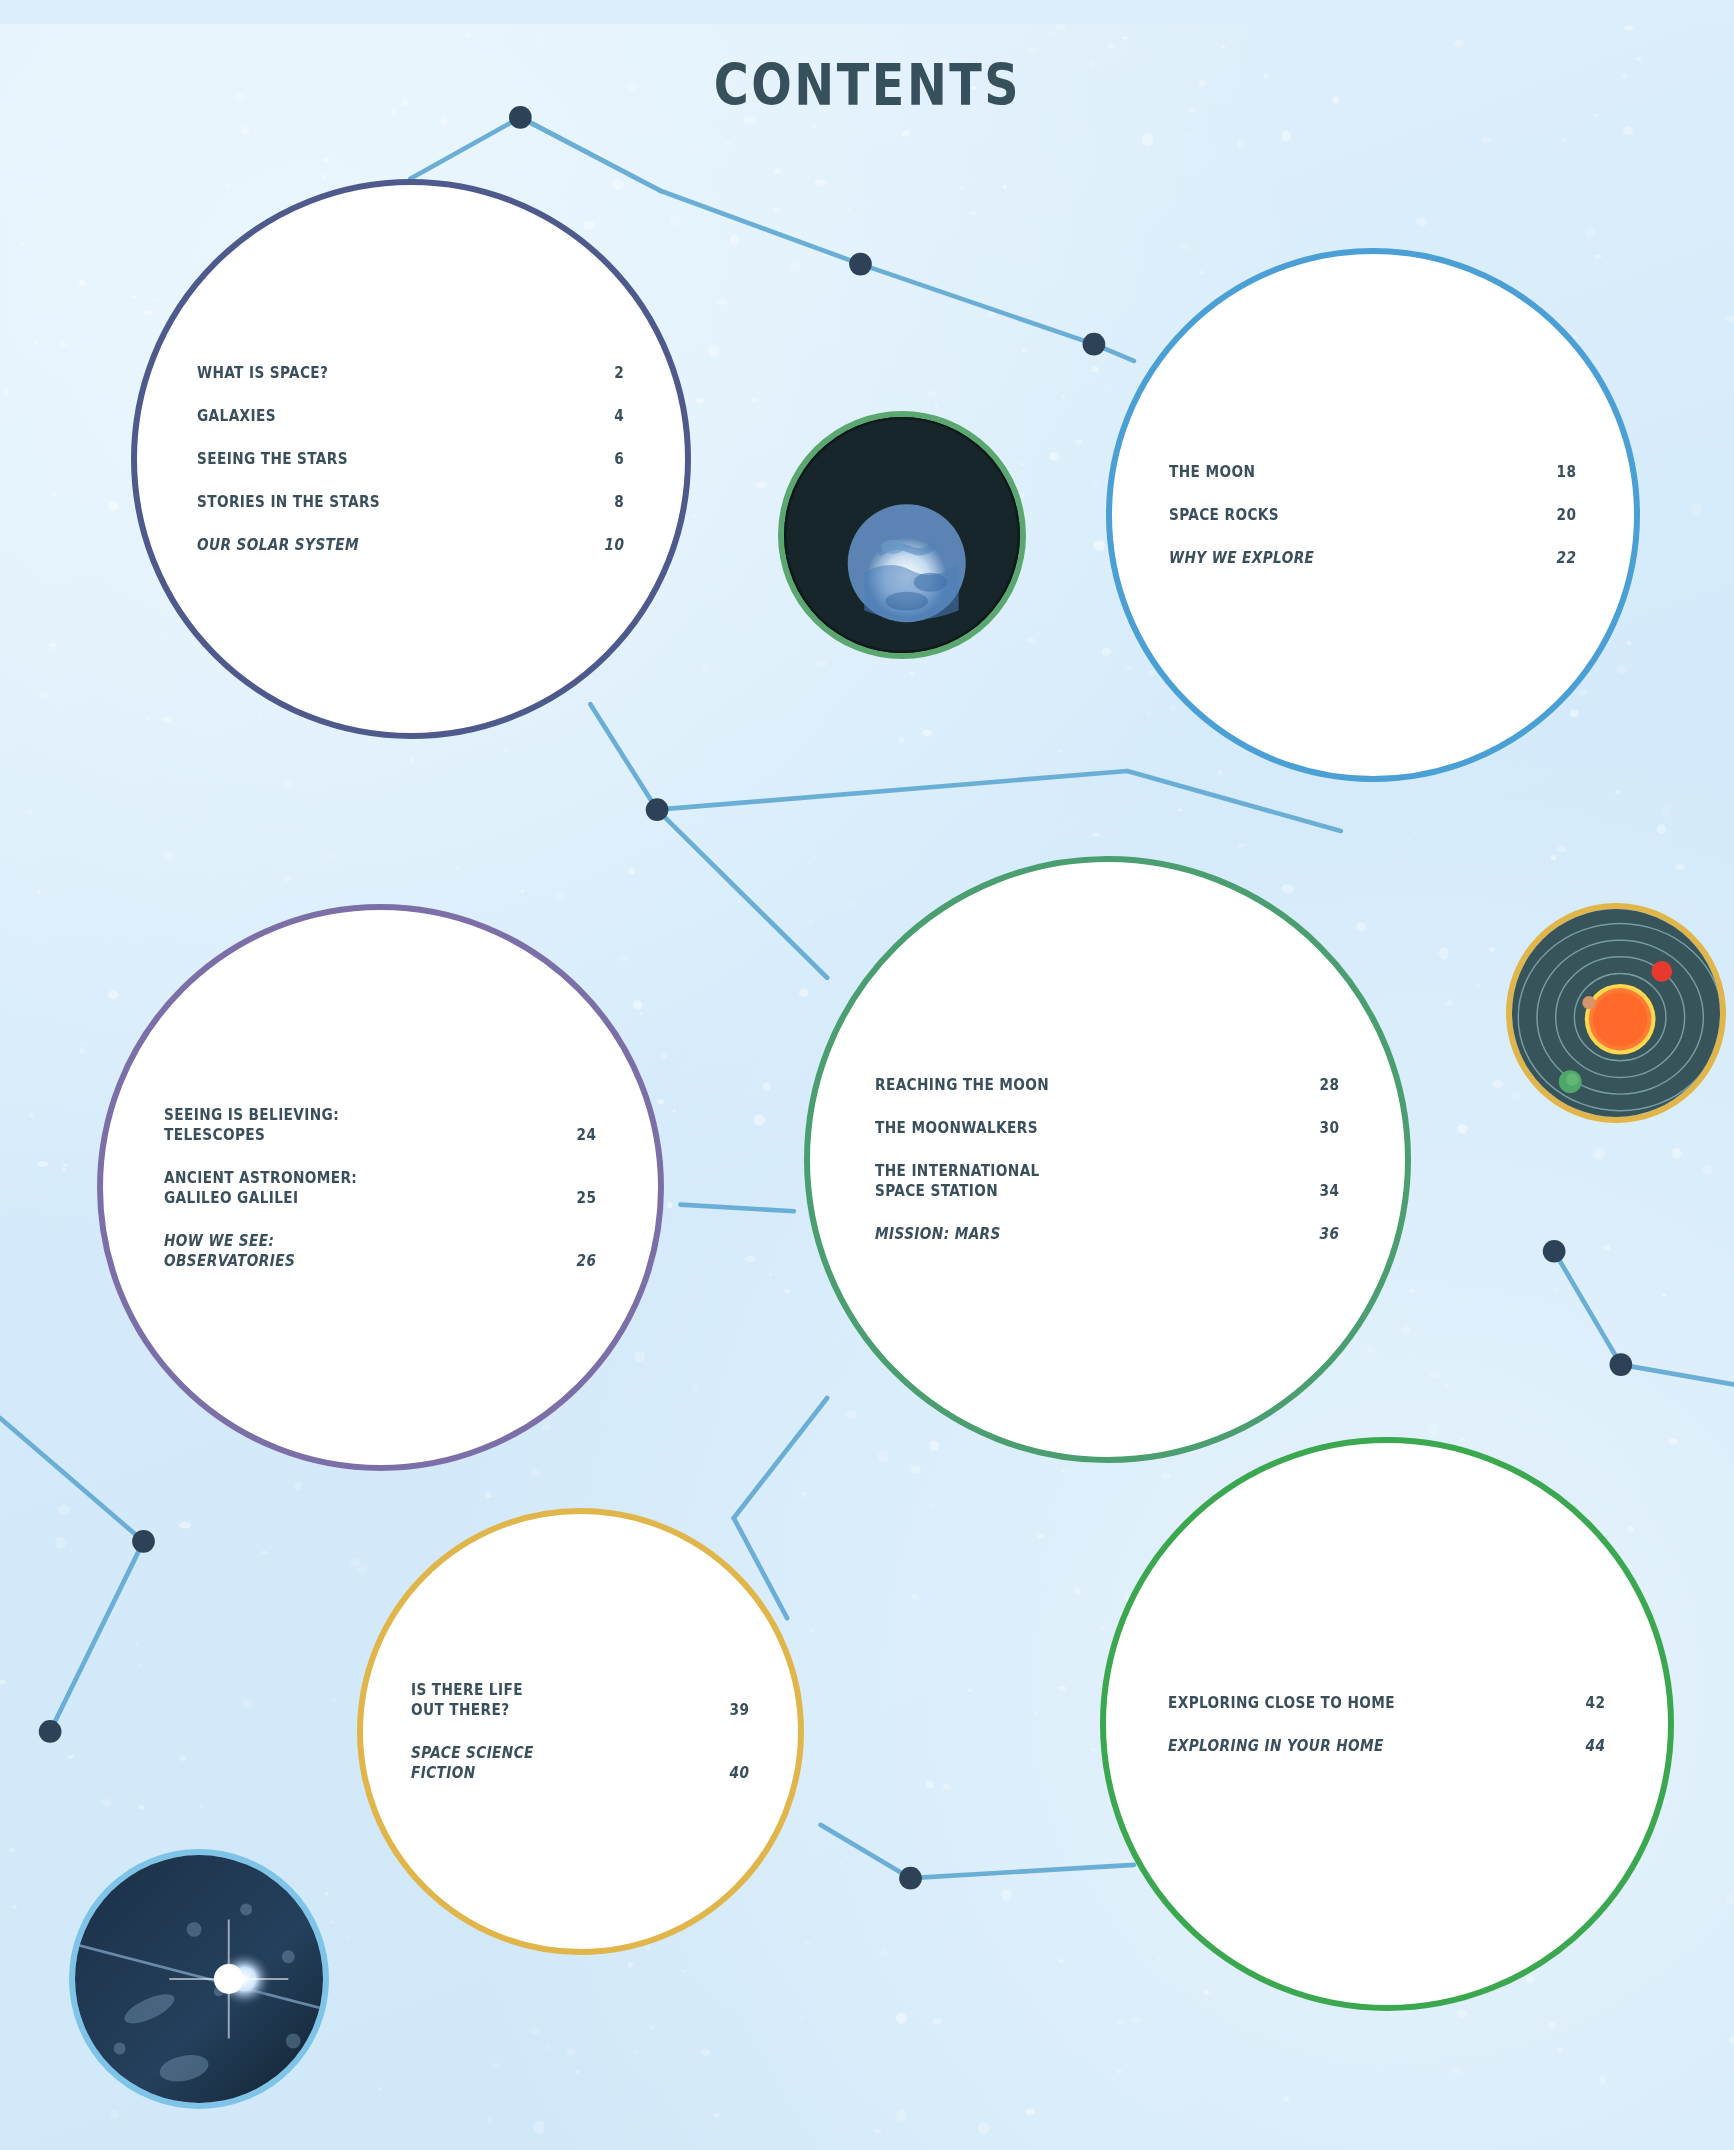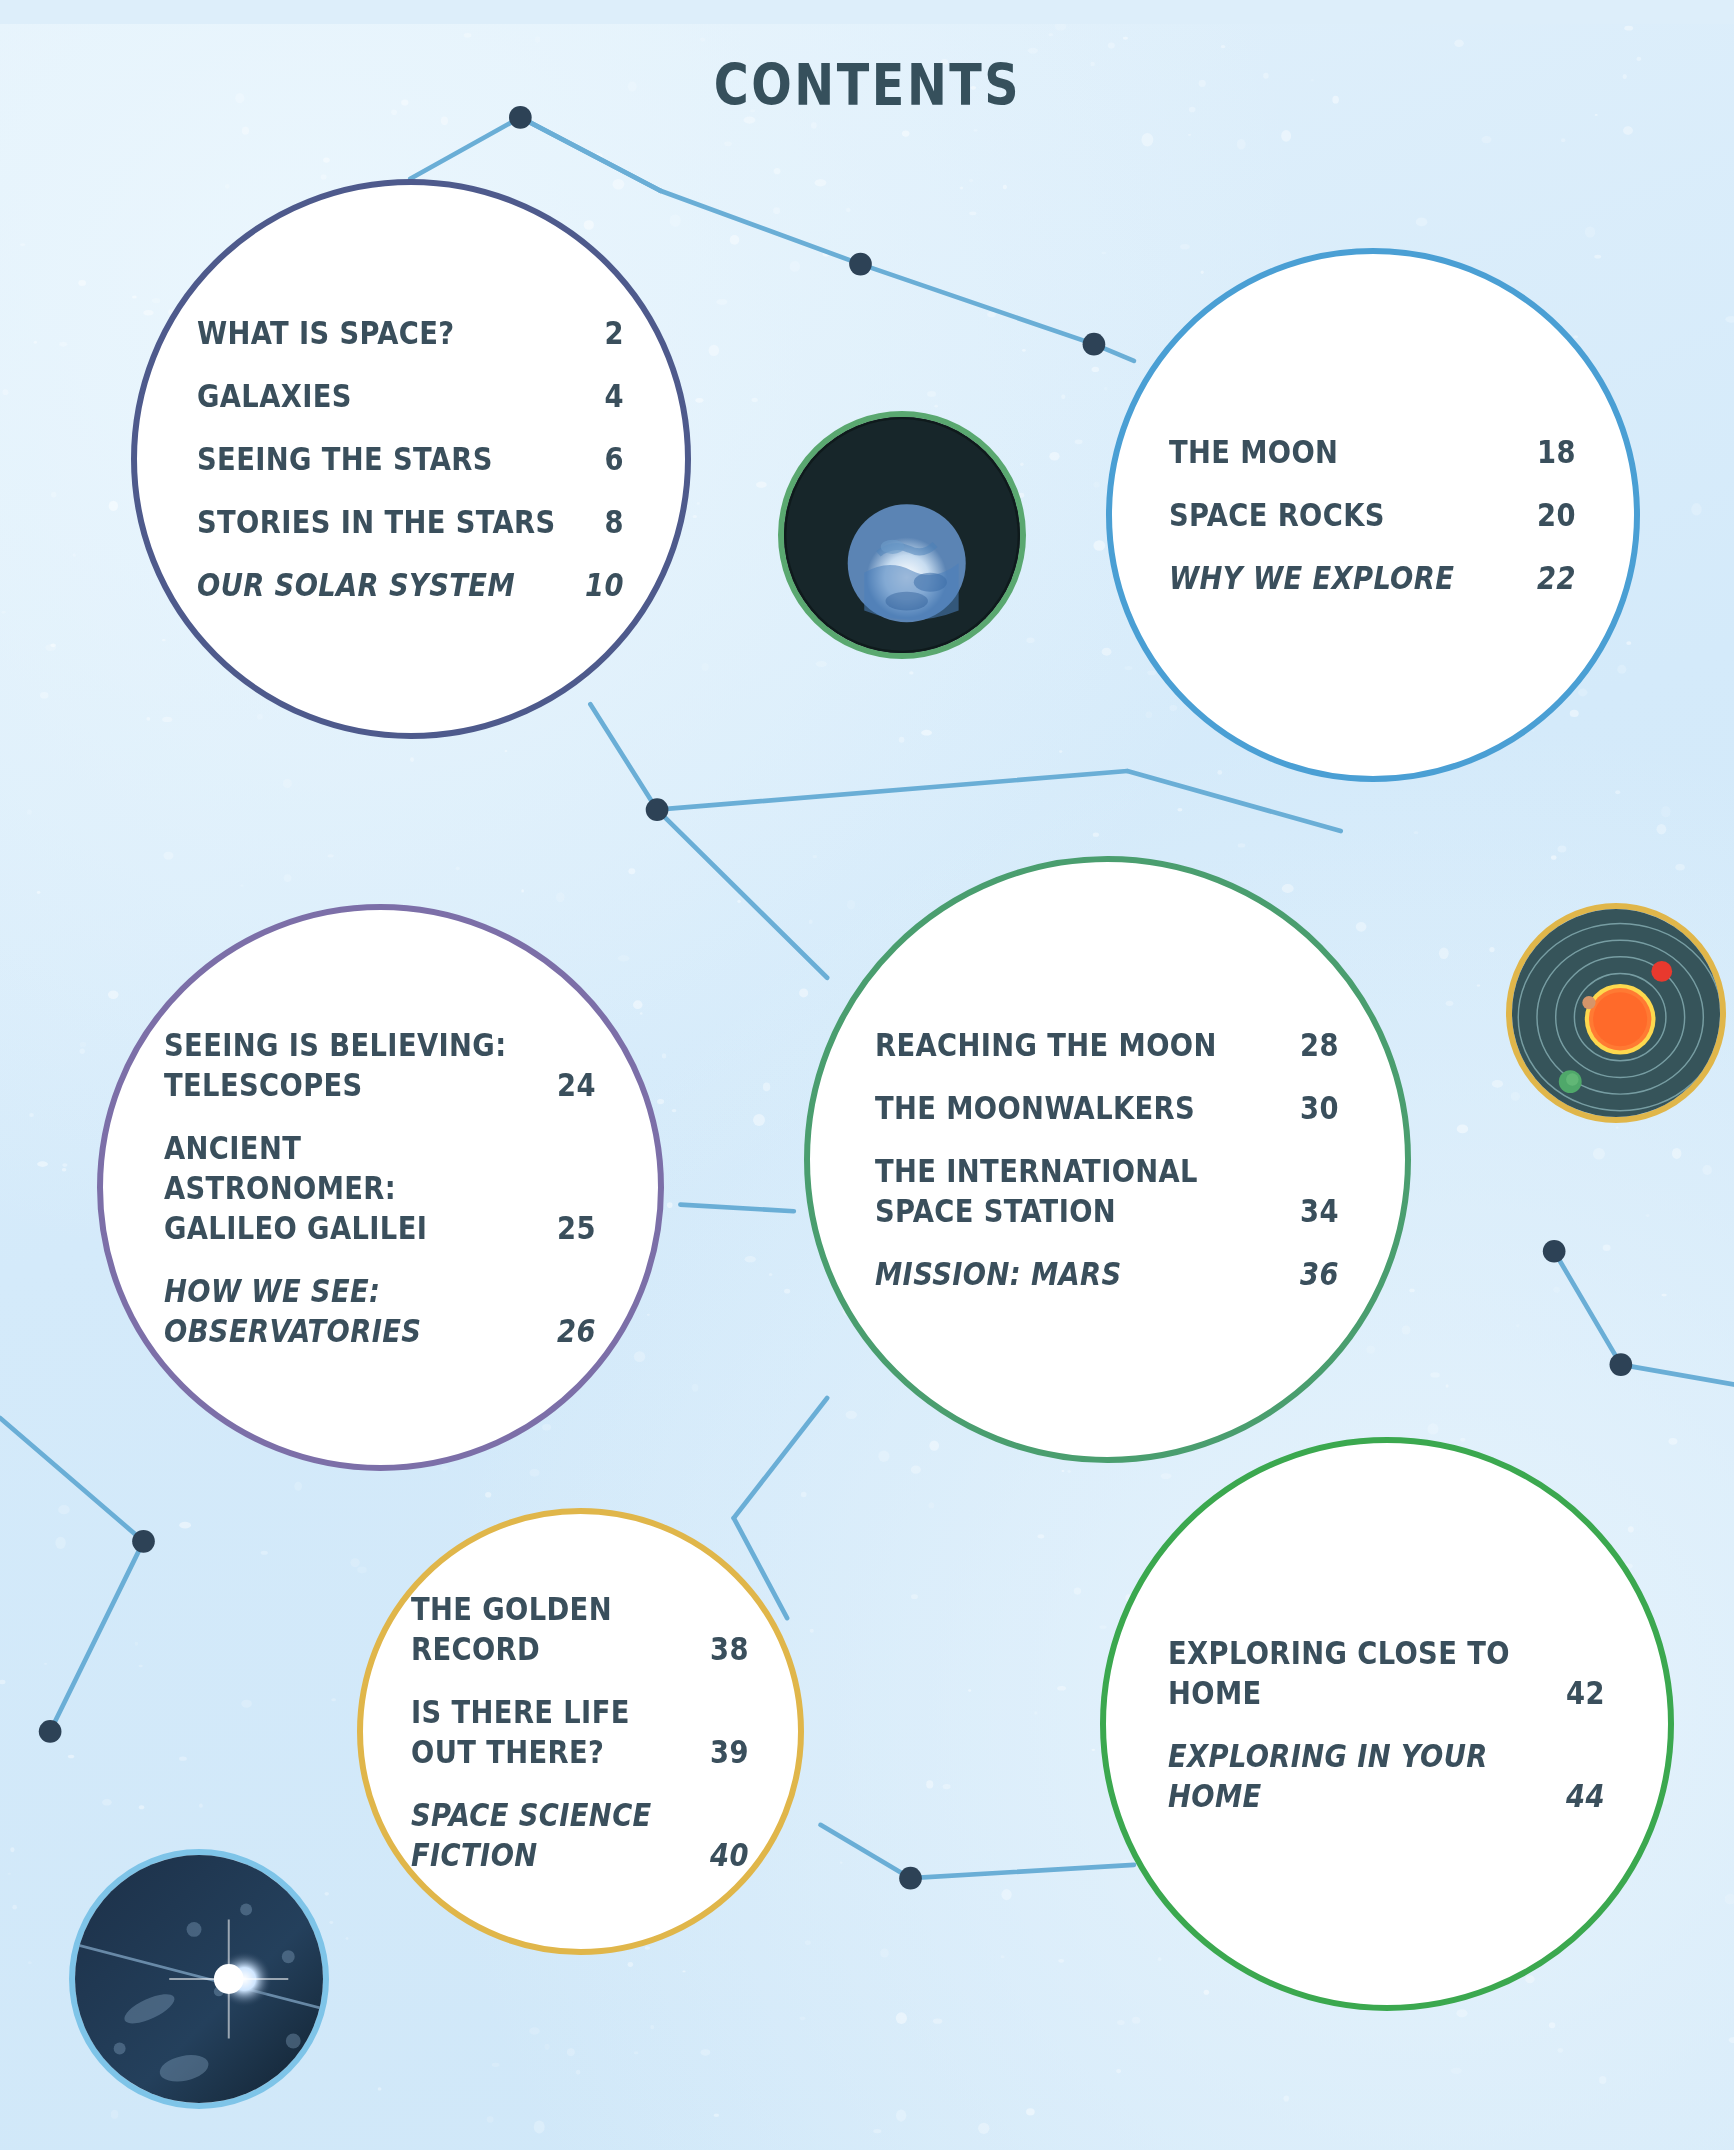--- a/index.html
+++ b/index.html
@@ -57,21 +57,21 @@
   .bubble-inner{
     width:78%;
   }
   .toc-row{
     display:flex;
     align-items:flex-end;
     justify-content:space-between;
     margin:0 0 23px 0;
     color:#3a4f5c;
     font-weight:bold;
-    font-size:32px;
+    font-size:16px;
     letter-spacing:0.4px;
     line-height:1.25;
     font-family:"Liberation Sans Narrow","DejaVu Sans Condensed","Liberation Sans",sans-serif;
   }
   .toc-row:last-child{margin-bottom:0;font-style:italic;}
   .toc-title{ transform:scaleX(.95); transform-origin:left bottom; white-space:pre-line; }
   .toc-page{ flex:0 0 auto; margin-left:20px; transform:scaleX(.95); }
 
   
   .photo{
@@ -803,25 +803,20 @@
         <div class="toc-row">
           <span class="toc-title">MISSION: MARS</span>
           <span class="toc-page">36</span>
         </div>
       </div>
   </div>
 
   <div class="bubble" id="bubble-5" style="left:357px;top:1484px;width:447px;height:447px;border:6px solid #e0b64a;">
     <div class="bubble-inner">
         <div class="toc-row">
-          <span class="toc-title">THE GOLDEN
-RECORD</span>
-          <span class="toc-page">38</span>
-        </div>
-        <div class="toc-row">
           <span class="toc-title">IS THERE LIFE
 OUT THERE?</span>
           <span class="toc-page">39</span>
         </div>
         <div class="toc-row">
           <span class="toc-title">SPACE SCIENCE
 FICTION</span>
           <span class="toc-page">40</span>
         </div>
       </div>

